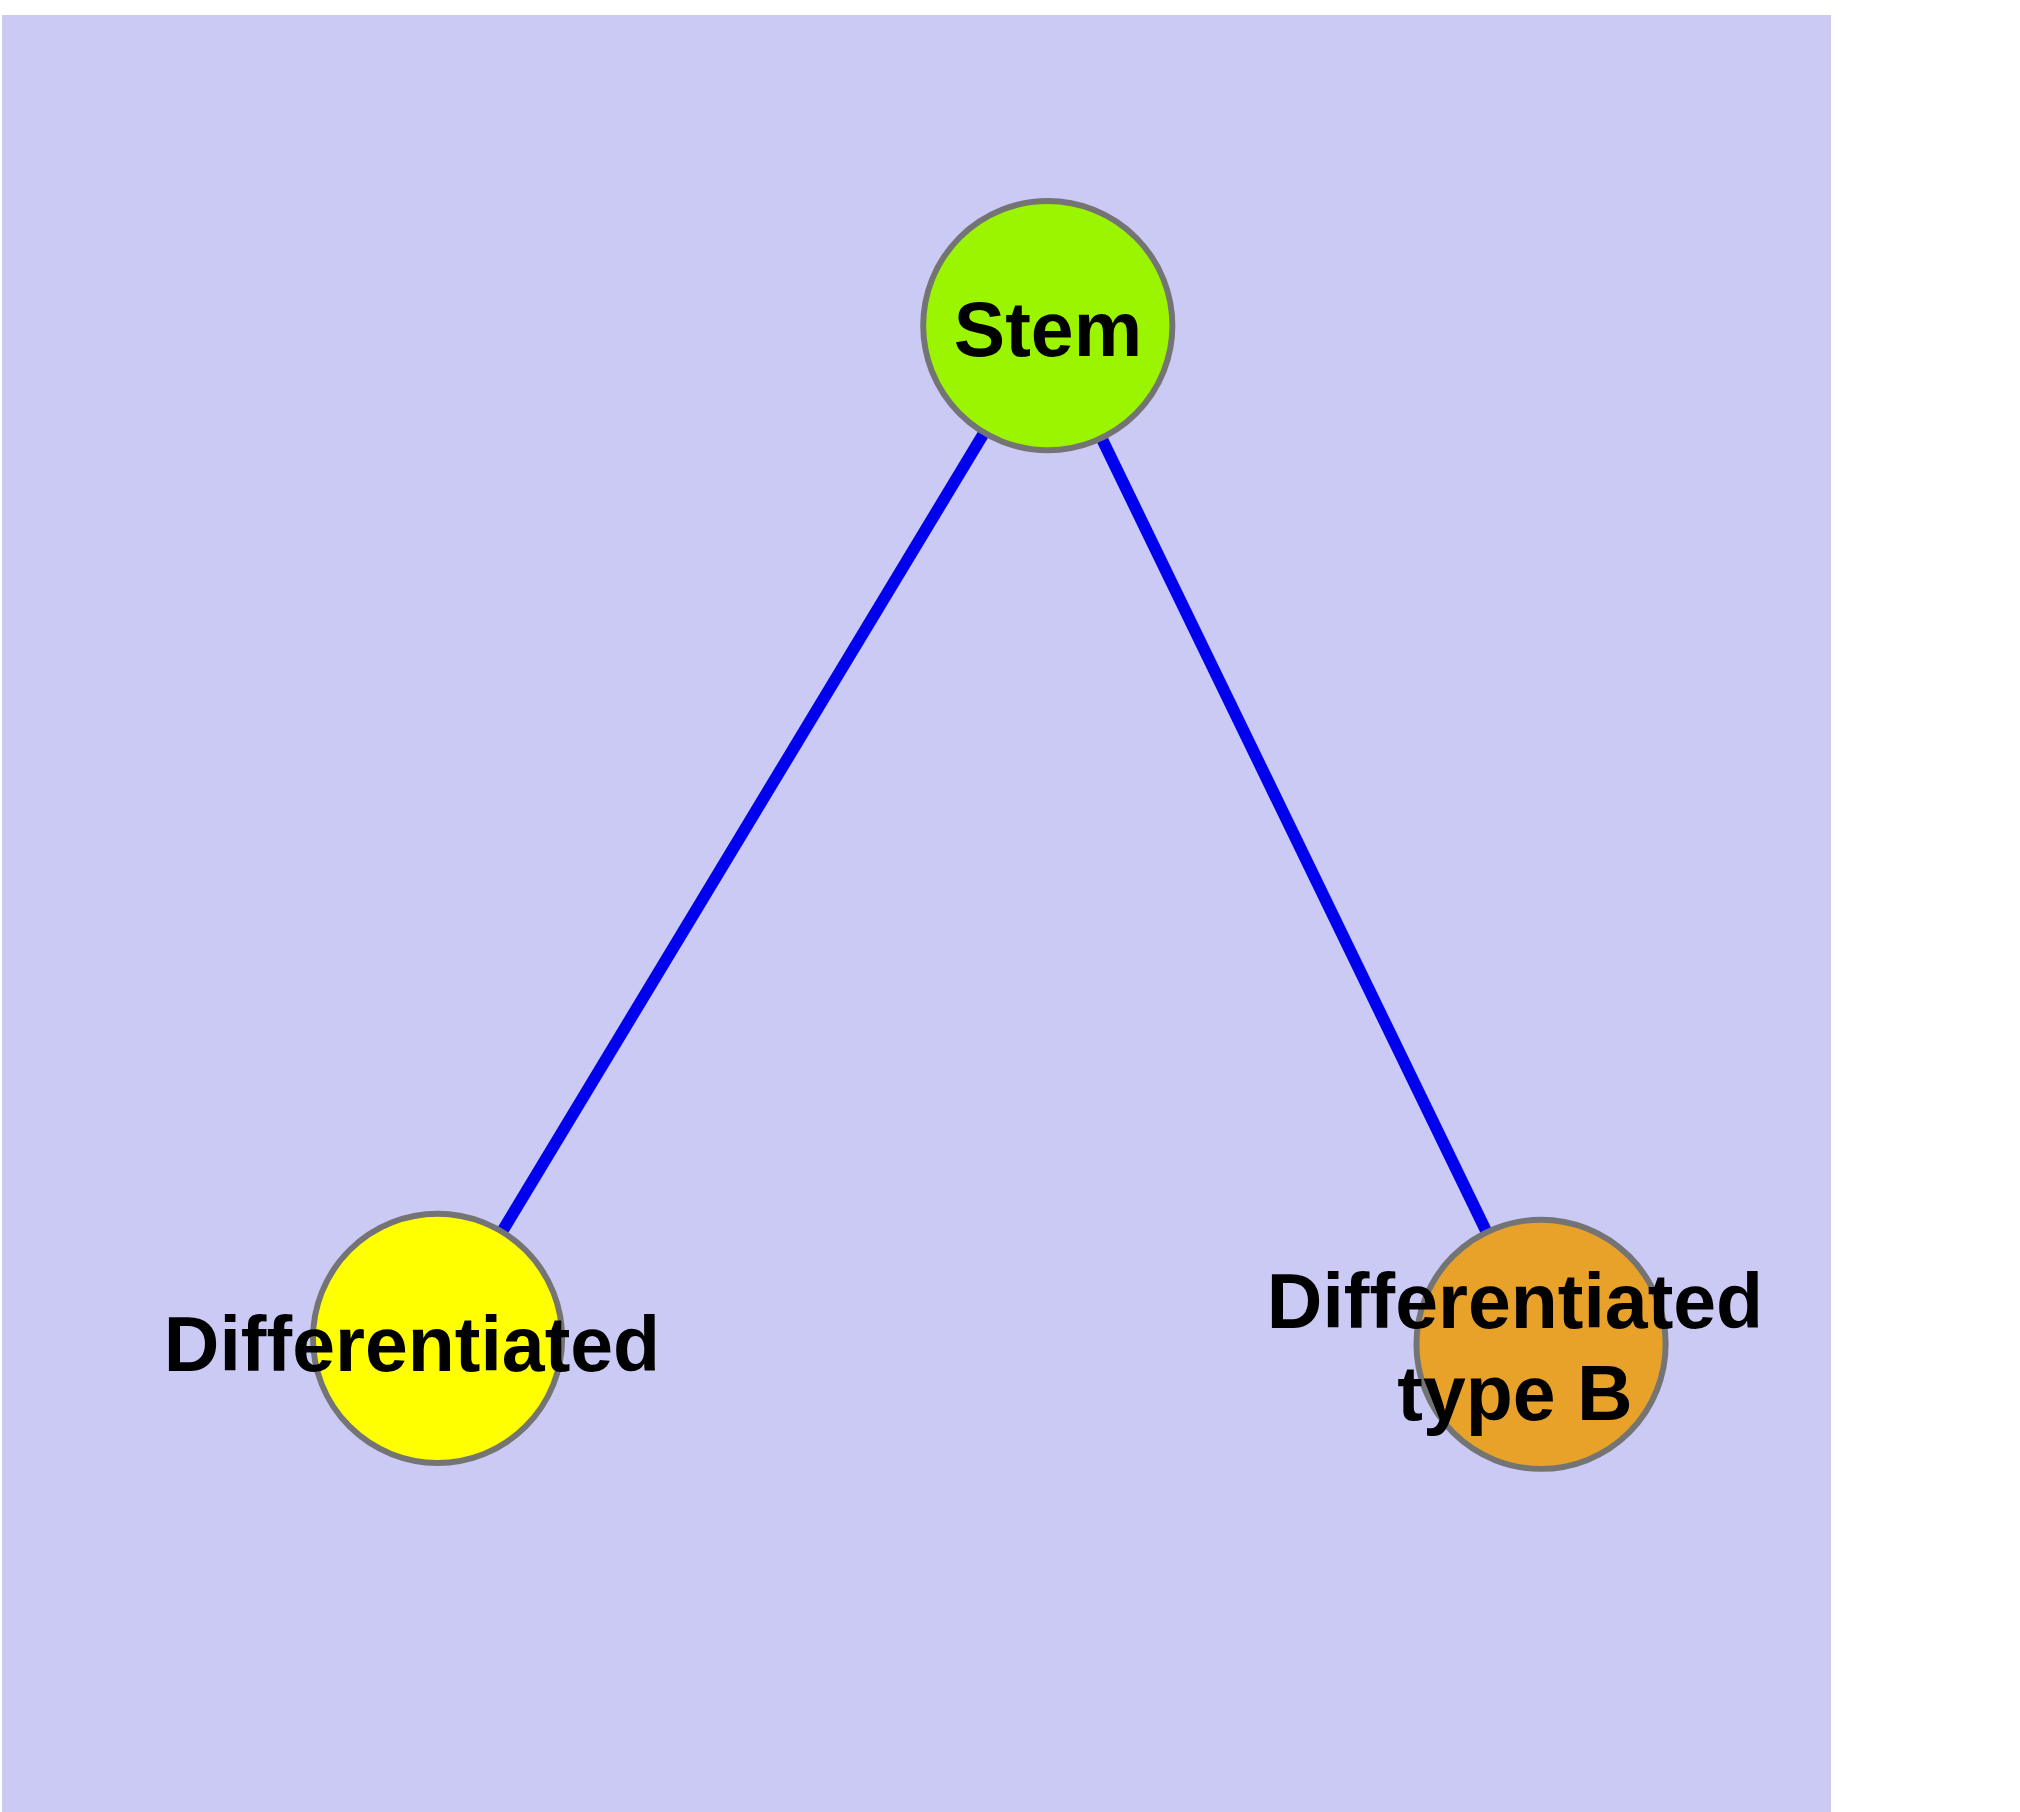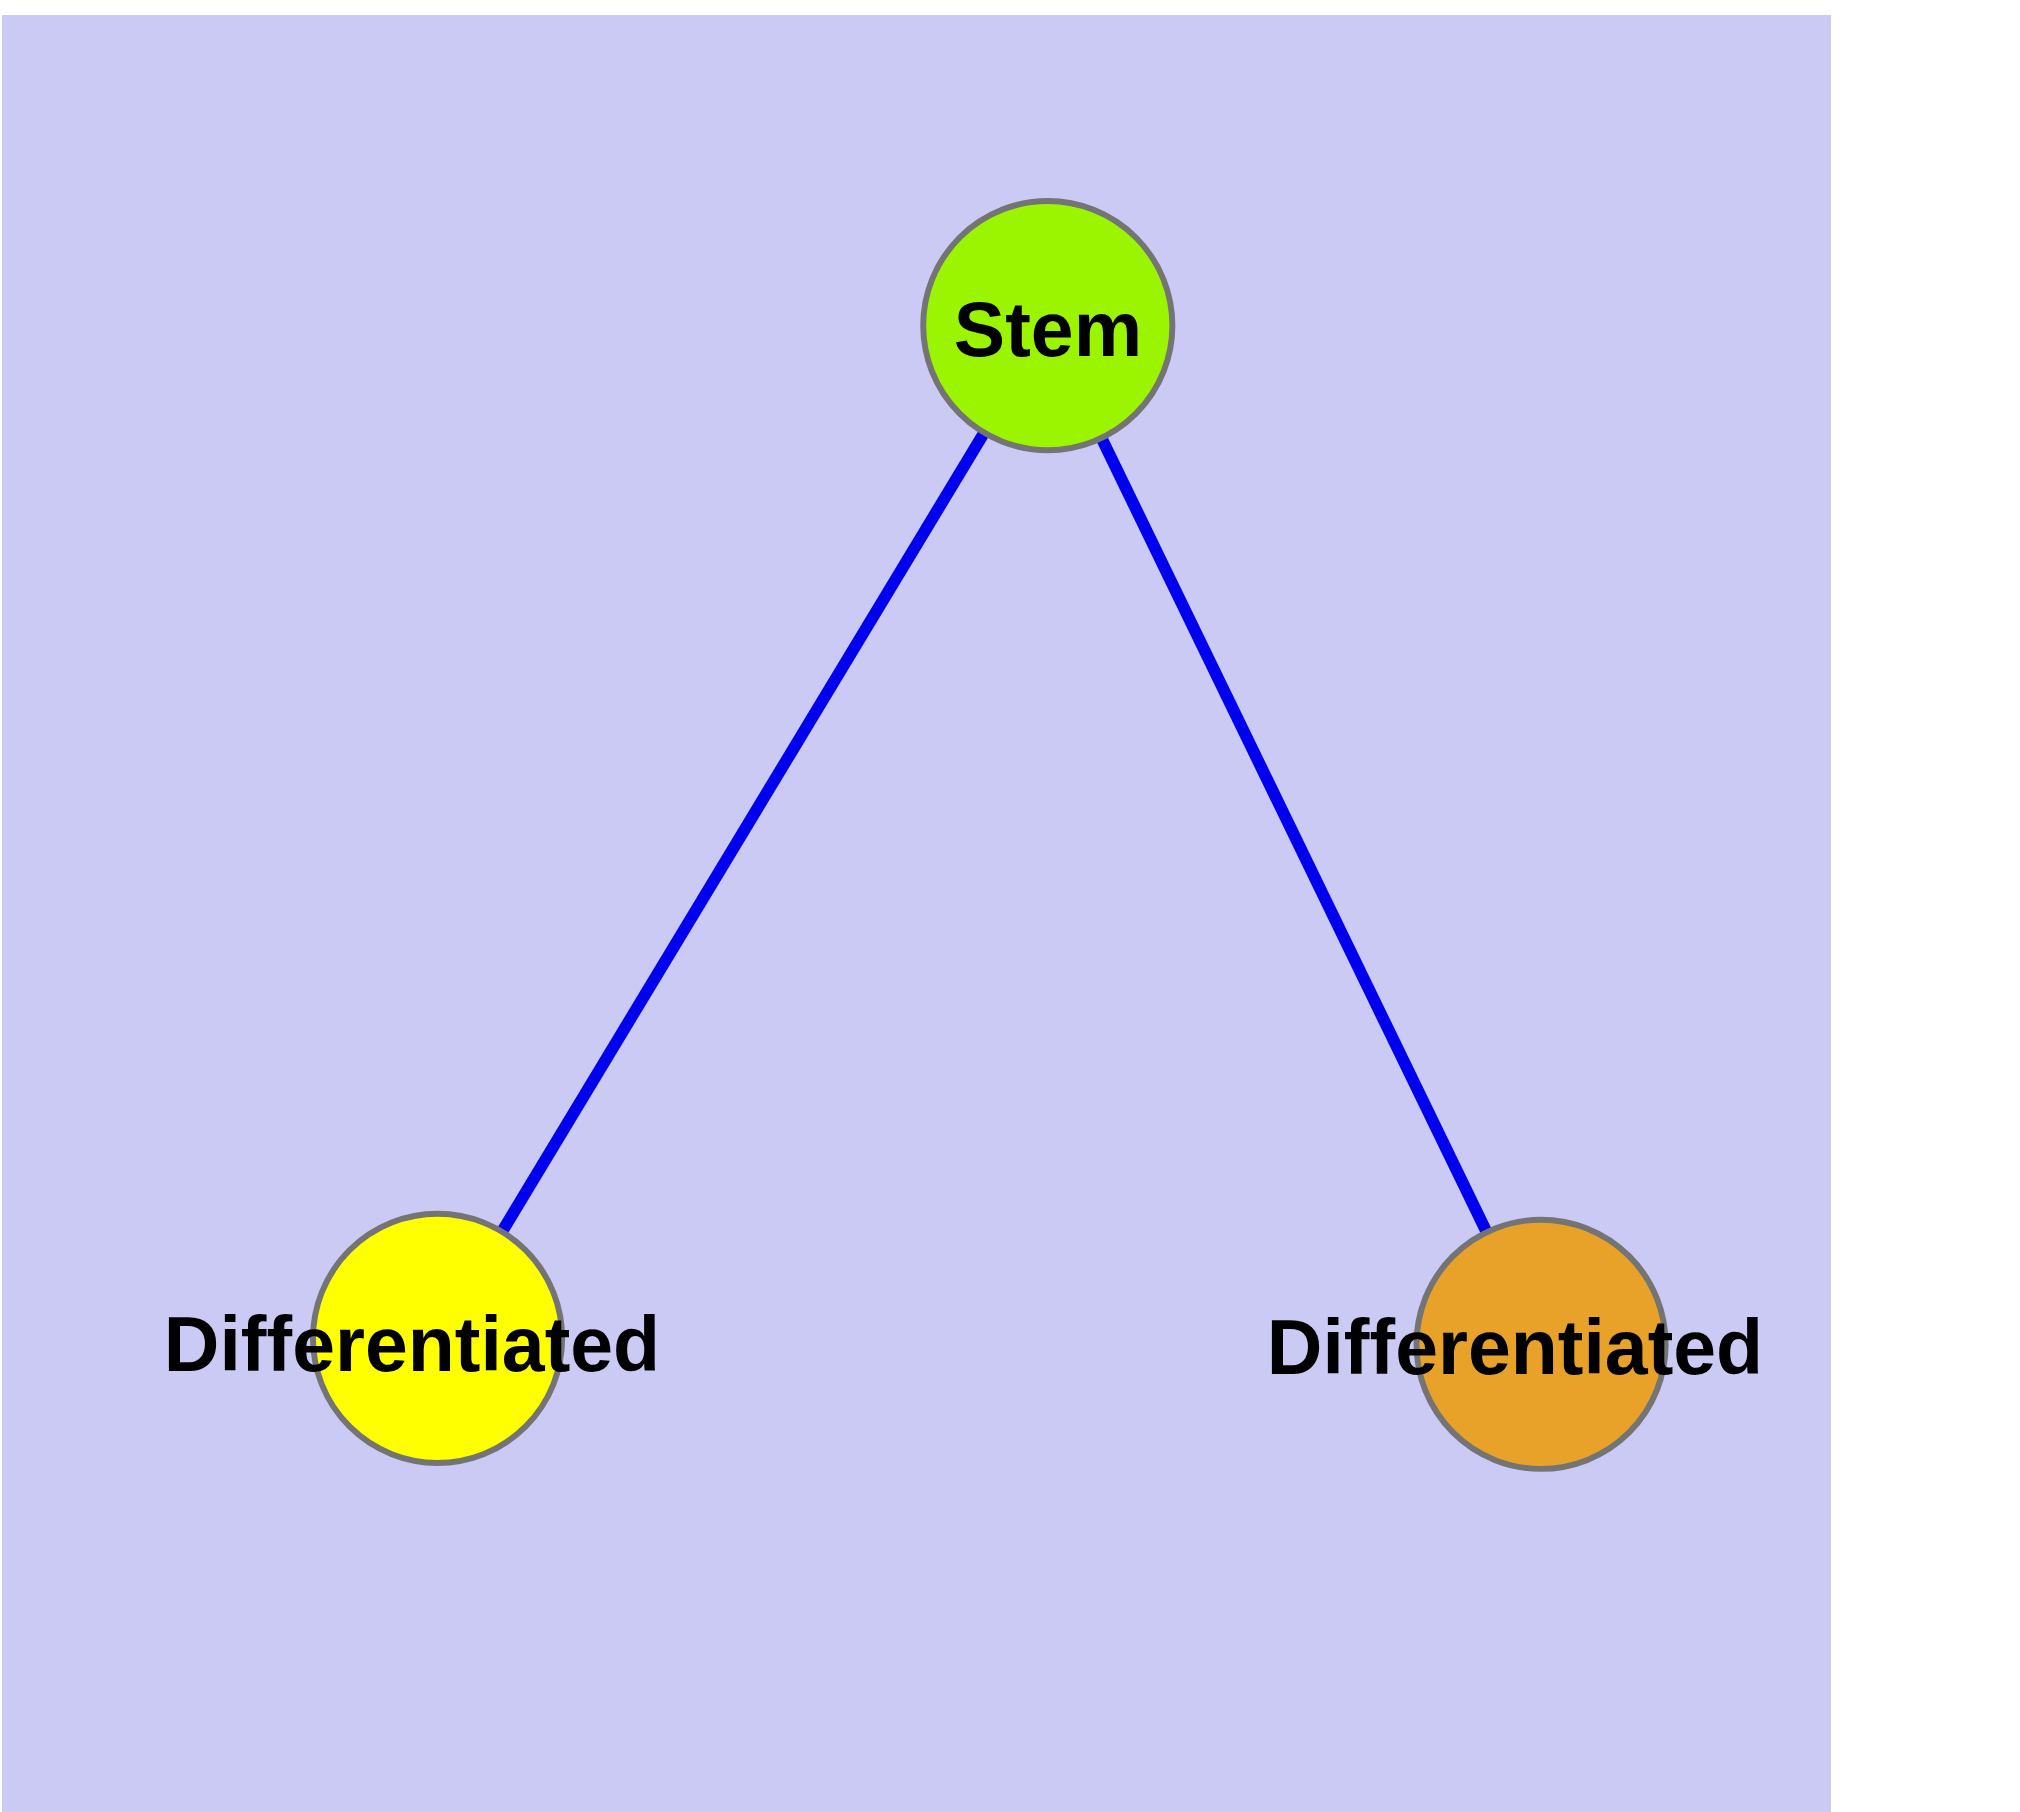--- a/index.html
+++ b/index.html
@@ -70,15 +70,16 @@
   <div class="node-label" style="left:1048px; top:317px;">
     <div>Stem</div>
   </div>
 
   <div class="node-label" style="left:412px; top:1332px;">
     <div>Differentiated</div>
   </div>
 
   <div class="node-label" style="left:1515px; top:1335px;">
     <div>Differentiated</div>
+    <div>type B</div>
   </div>
 </div>
 
 
 </body></html>

